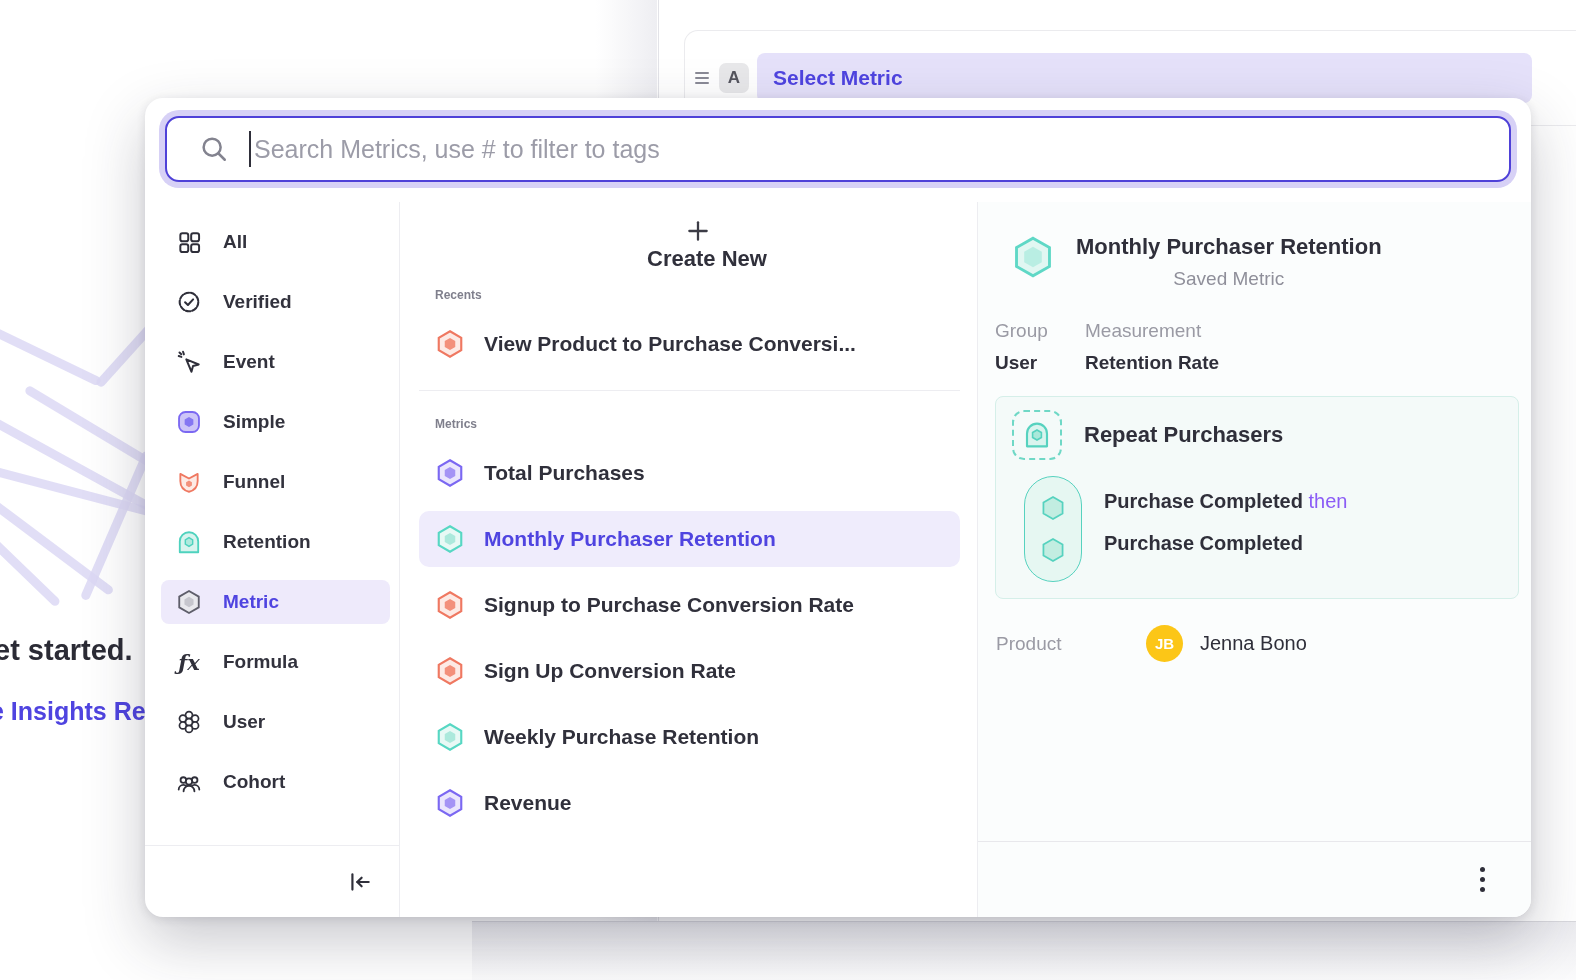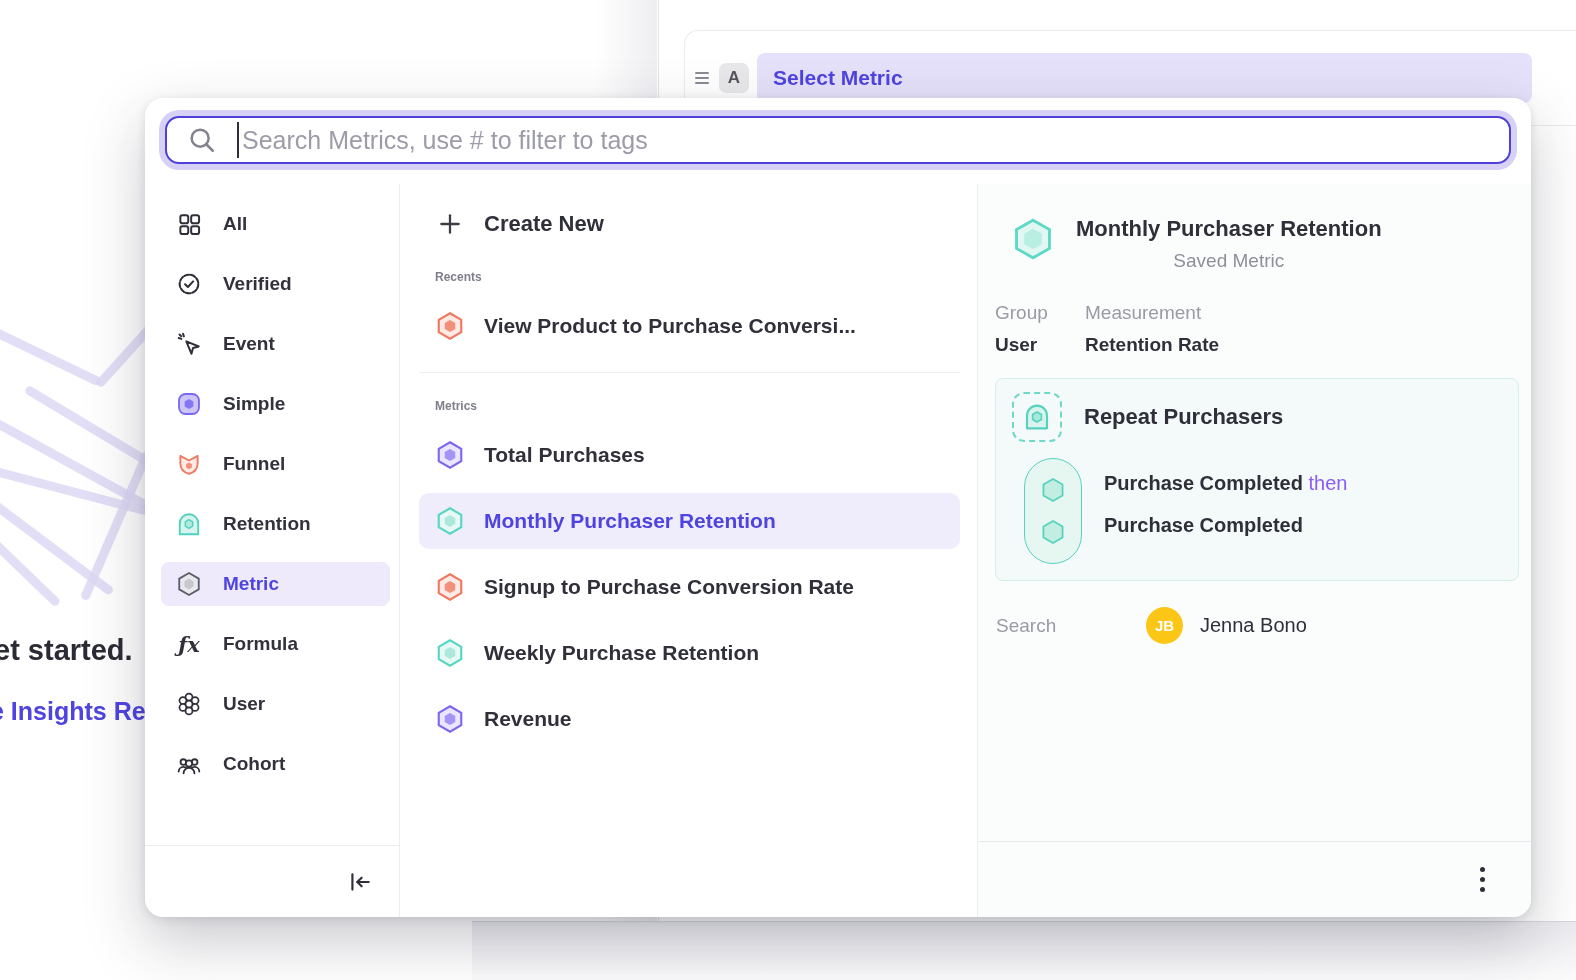--- a/index.html
+++ b/index.html
@@ -32,22 +32,22 @@
     align-items:center; justify-content:center; font-size:17px; font-weight:700; color:#56565e; }
   .metric-pill { flex:1; height:50px; margin-left:8px; background:#e5e1fa; border-radius:8px;
     display:flex; align-items:center; padding-left:16px; color:#4f44e0; font-size:21px; font-weight:700; cursor:pointer; }
 
   
   .modal { position:absolute; left:145px; top:98px; width:1386px; height:819px; background:#fff;
     border-radius:18px; box-shadow:0 24px 60px rgba(40,40,60,.25), 0 2px 10px rgba(40,40,60,.12);
     z-index:10; display:flex; flex-direction:column; overflow:hidden; }
 
   .search-outer { margin:12px 14px 0; padding:6px; border-radius:20px; background:#d7d1f6; }
-  .search-inner { height:48px; background:#fff; border:2px solid #4f41d8; border-radius:14px;
-    display:flex; align-items:center; padding:0 20px; }
+  .search-inner { height:66px; background:#fff; border:2px solid #4f41d8; border-radius:14px;
+    display:flex; align-items:center; padding:0 32px; }
   .search-inner svg { flex:none; }
   .caret { width:2px; height:36px; background:#2f2f3a; margin-left:20px; flex:none; }
   .search-input { border:none; outline:none; flex:1; font-size:25px; color:#2f2f3a;
     padding-left:3px; font-family:"Liberation Sans", sans-serif; background:transparent; }
   .search-input::placeholder { color:#9c9ca8; }
 
   .modal-body { flex:1; min-height:0; display:flex; margin-top:14px; }
 
   
   .sidebar { width:255px; flex:none; border-right:1px solid #ededf1; display:flex; flex-direction:column; padding-top:18px; }
@@ -62,21 +62,21 @@
     justify-content:flex-end; padding-right:26px; }
   .icon-btn { cursor:pointer; display:flex; align-items:center; justify-content:center; }
 
   
   .list-col { flex:1; min-width:0; border-right:1px solid #ededf1; padding:14px 17px 0 19px; display:flex; flex-direction:column; }
   .row { height:56px; border-radius:10px; display:flex; align-items:center; padding-left:16px; margin-bottom:10px; cursor:pointer; }
   .row.selected { background:#efecfc; }
   .row-icon { width:30px; height:30px; flex:none; display:flex; align-items:center; justify-content:center; }
   .row-label { margin-left:19px; font-size:21px; font-weight:600; color:#30303b; white-space:nowrap; overflow:hidden; }
   .row.selected .row-label { color:#4f44e0; }
-  .create-row { height:52px; display:flex; align-items:center; padding-left:16px; cursor:pointer; margin-bottom:12px; }
+  .create-row { height:52px; display:flex; align-items:center; padding-left:16px; cursor:pointer; margin-bottom:12px;flex-direction:column; }
   .create-label { margin-left:19px; font-size:22px; font-weight:600; color:#30303b; }
   .section-label { font-size:12px; font-weight:600; color:#7f7f8c; padding-left:16px; margin:8px 0 14px; }
   .list-divider { height:1px; background:#ededf1; margin:8px 0 18px; }
 
   
   .hx.coral  { --m:#ef7861; --l:#fdeae5; --d:#f3907b; }
   .hx.teal   { --m:#57d7c3; --l:#e8f9f5; --d:#ace9dc; }
   .hx.purple { --m:#7b68f2; --l:#eae6fd; --d:#a494f5; }
   .hx.gray   { --m:#5e5e6a; --l:#e9e9ed; --d:#c6c6cd; }
   .hx .o { fill:var(--l); stroke:var(--m); stroke-width:1.7; }
@@ -341,20 +341,29 @@
       <div class="row">
         <span class="row-icon hx coral">
           <svg width="30" height="30" viewBox="0 0 24 24">
             <polygon class="o" points="12,1.8 21,7 21,17 12,22.2 3,17 3,7"></polygon>
             <polygon class="i" points="12,7.2 16.2,9.6 16.2,14.4 12,16.8 7.8,14.4 7.8,9.6"></polygon>
           </svg>
         </span>
         <span class="row-label">Signup to Purchase Conversion Rate</span>
       </div>
 
+      <div class="row">
+        <span class="row-icon hx coral">
+          <svg width="30" height="30" viewBox="0 0 24 24">
+            <polygon class="o" points="12,1.8 21,7 21,17 12,22.2 3,17 3,7"></polygon>
+            <polygon class="i" points="12,7.2 16.2,9.6 16.2,14.4 12,16.8 7.8,14.4 7.8,9.6"></polygon>
+          </svg>
+        </span>
+        <span class="row-label">Sign Up Conversion Rate</span>
+      </div>
 
       <div class="row">
         <span class="row-icon hx teal">
           <svg width="30" height="30" viewBox="0 0 24 24">
             <polygon class="o" points="12,1.8 21,7 21,17 12,22.2 3,17 3,7"></polygon>
             <polygon class="i" points="12,7.2 16.2,9.6 16.2,14.4 12,16.8 7.8,14.4 7.8,9.6"></polygon>
           </svg>
         </span>
         <span class="row-label">Weekly Purchase Retention</span>
       </div>
@@ -423,21 +432,21 @@
                 <span class="conn"> <span>then</span></span>
               </div>
               <div class="step-line">
                 <span>Purchase Completed</span>
               </div>
             </div>
           </div>
         </div>
 
         <div class="creator-row">
-          <span class="creator-lab">Search</span>
+          <span class="creator-lab">Product</span>
           <span class="avatar">JB</span>
           <span class="creator-name">Jenna Bono</span>
         </div>
 
       </div>
 
       <div class="dt-footer">
         <span class="kebab">
             <span></span>
             <span></span>

